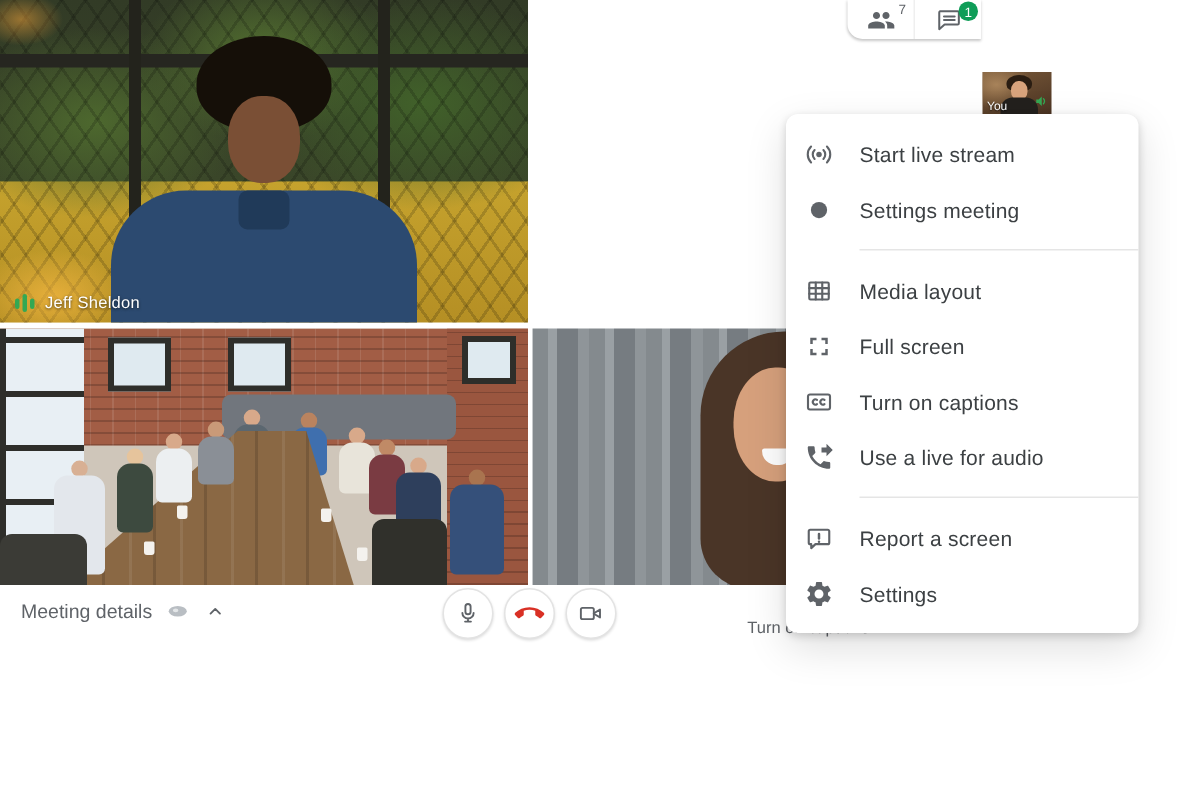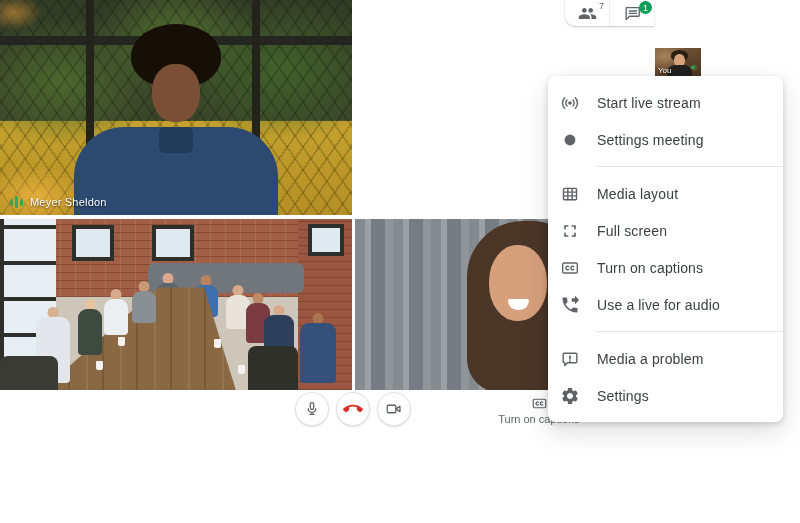--- a/index.html
+++ b/index.html
@@ -100,21 +100,21 @@
   
   #meeting-details { position:absolute; left:14px; top:399px; display:flex; align-items:center; gap:9px;
     color:#5f6368; font-size:13px; z-index:2; cursor:pointer; }
   #center-controls { position:absolute; left:295px; top:392px; display:flex; gap:7px; z-index:2; }
   .ctrl { width:34px; height:34px; border-radius:50%; background:#fff; border:1px solid #e3e3e3;
     box-shadow:0 1px 2px rgba(0,0,0,.14); display:flex; align-items:center; justify-content:center; cursor:pointer; }
   #captions-btn { position:absolute; left:495px; top:395px; width:88px; display:flex; flex-direction:column;
     align-items:center; gap:1px; color:#5f6368; font-size:11px; white-space:nowrap; z-index:2; cursor:pointer; }
 
   
-  #overflow-menu { position:absolute; left:548px; top:76px; width:235px; background:#fff; border-radius:8px;
+  #overflow-menu { position:absolute; left:524px; top:76px; width:235px; background:#fff; border-radius:8px;
     padding:8px 0; z-index:10; box-shadow:0 2px 6px rgba(0,0,0,.16), 0 10px 28px rgba(0,0,0,.13); }
   .menu-item { height:37px; display:flex; align-items:center; padding:0 14px 0 12px; cursor:pointer; }
   .menu-item svg { flex:0 0 auto; margin-right:17px; }
   .mi-label { font-size:14px; color:#3c4043; letter-spacing:.15px; }
   .menu-divider { height:1px; background:#e5e5e5; margin:8px 0 8px 49px; }
 
   
   svg.sline { fill:none; stroke:#5f6368; stroke-width:1.7; stroke-linecap:round; stroke-linejoin:round; }
 </style>
 </head>
@@ -129,21 +129,21 @@
     <div class="art t1-hair"></div>
     <div class="art t1-face"></div>
     <div class="art t1-body"></div>
     <div class="art t1-collar"></div>
     <div class="name-tag">
       <span class="eq">
           <i></i>
           <i></i>
           <i></i>
         </span>
-      <span>Meyer Sheldon</span>
+      <span>Jeff Sheldon</span>
     </div>
   </div>
 
 
   <div class="tile" id="tile-3">
     <div class="art t3-brick"></div>
     <div class="art t3-brick-r"></div>
     <div class="art t3-win-left"></div>
     <div class="art t3-win-a"></div>
     <div class="art t3-win-b"></div>
@@ -195,20 +195,30 @@
     <div class="sv-hair"></div>
     <div class="sv-face"></div>
     <div class="sv-body"></div>
     <span class="sv-label">You</span>
     <svg class="sv-vol" width="11" height="11" viewBox="0 0 24 24">
       <path fill="#34a853" d="M4 9.5v5h3.5L12 19V5L7.5 9.5H4z"></path>
       <path fill="none" stroke="#34a853" stroke-width="2" stroke-linecap="round" d="M14.5 8.5a4.8 4.8 0 0 1 0 7"></path>
     </svg>
   </div>
 
+  <div id="meeting-details">
+    <span>Meeting details</span>
+    <svg width="17" height="17" viewBox="0 0 24 24">
+      <ellipse cx="12" cy="12" rx="8.5" ry="5" fill="#b9bec3"></ellipse>
+      <ellipse cx="10" cy="11.2" rx="2.6" ry="1.7" fill="#e3e6e8"></ellipse>
+    </svg>
+    <svg class="sline" width="15" height="15" viewBox="0 0 24 24">
+        <path d="M7 14.5l5-5 5 5" stroke-width="2"></path>
+      </svg>
+  </div>
 
   <div id="center-controls">
     <div class="ctrl">
       <svg class="sline" width="18" height="18" viewBox="0 0 24 24">
         <rect x="9.7" y="3.5" width="4.6" height="9.2" rx="2.3"></rect>
         <path d="M7 11.5a5 5 0 0 0 10 0M12 16.5v2.7M9.4 19.2h5.2"></path>
       </svg>
     </div>
     <div class="ctrl">
       <svg width="20" height="20" viewBox="0 0 24 24">
@@ -283,21 +293,21 @@
 
     <div class="menu-divider"></div>
 
 
     <div class="menu-item">
       <svg class="sline" width="20" height="20" viewBox="0 0 24 24">
         <path d="M5 5h14a1.2 1.2 0 0 1 1.2 1.2v9.1a1.2 1.2 0 0 1-1.2 1.2H9.2l-3.4 3.2v-3.2H5a1.2 1.2 0 0 1-1.2-1.2V6.2A1.2 1.2 0 0 1 5 5z"></path>
         <path d="M12 8.4v3.6" stroke-width="2"></path>
         <circle cx="12" cy="14.6" r="1" fill="#5f6368" stroke="none"></circle>
       </svg>
-      <span class="mi-label">Media a problem</span>
+      <span class="mi-label">Report a screen</span>
     </div>
 
 
     <div class="menu-item">
       <svg width="20" height="20" viewBox="0 0 24 24">
         <path fill="#5f6368" d="M19.14 12.94c.04-.31.06-.62.06-.94s-.02-.63-.06-.94l2.03-1.58c.18-.14.23-.41.12-.61l-1.92-3.32c-.12-.22-.37-.29-.59-.22l-2.39.96c-.5-.38-1.03-.7-1.62-.94l-.36-2.54c-.04-.24-.24-.41-.48-.41h-3.84c-.24 0-.43.17-.47.41l-.36 2.54c-.59.24-1.13.57-1.62.94l-2.39-.96c-.22-.08-.47 0-.59.22L2.74 8.87c-.12.21-.08.47.12.61l2.03 1.58c-.05.3-.09.63-.09.94s.02.64.07.94l-2.03 1.58c-.18.14-.23.41-.12.61l1.92 3.32c.12.22.37.29.59.22l2.39-.96c.5.38 1.03.7 1.62.94l.36 2.54c.05.24.24.41.48.41h3.84c.24 0 .44-.17.47-.41l.36-2.54c.59-.24 1.13-.56 1.62-.94l2.39.96c.22.08.47 0 .59-.22l1.92-3.32c.12-.22.07-.47-.12-.61l-2.01-1.58zM12 15.6c-1.98 0-3.6-1.62-3.6-3.6s1.62-3.6 3.6-3.6 3.6 1.62 3.6 3.6-1.62 3.6-3.6 3.6z"></path>
       </svg>
       <span class="mi-label">Settings</span>
     </div>
 

